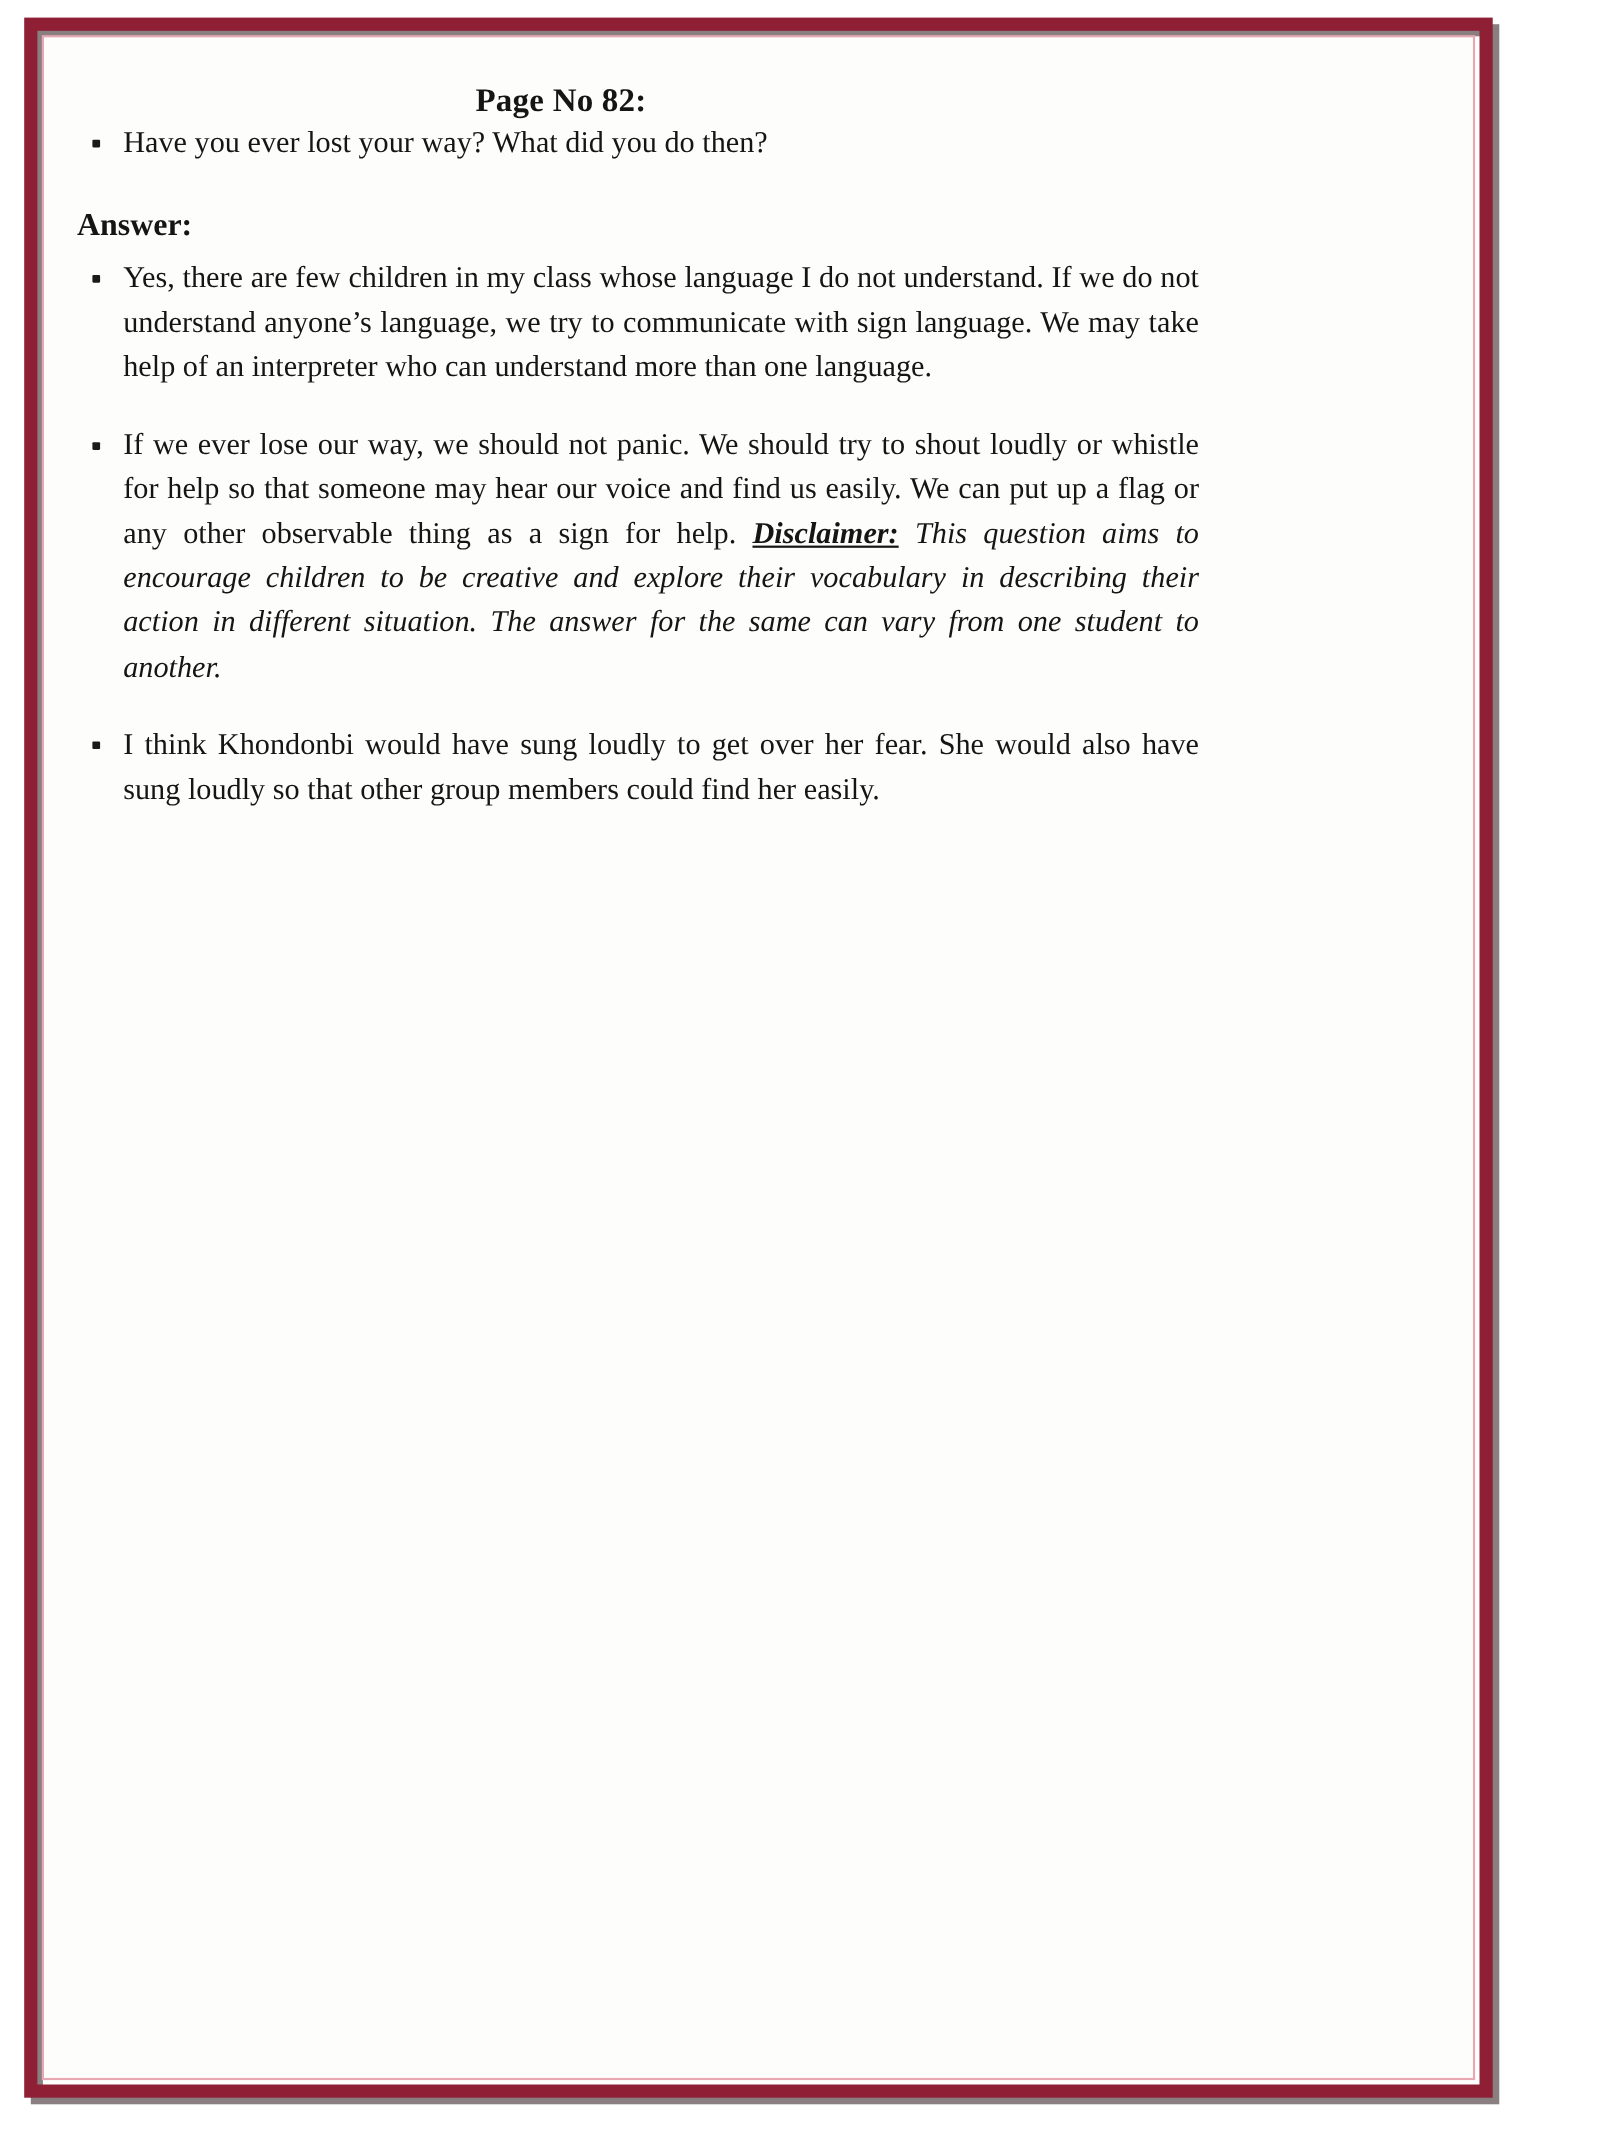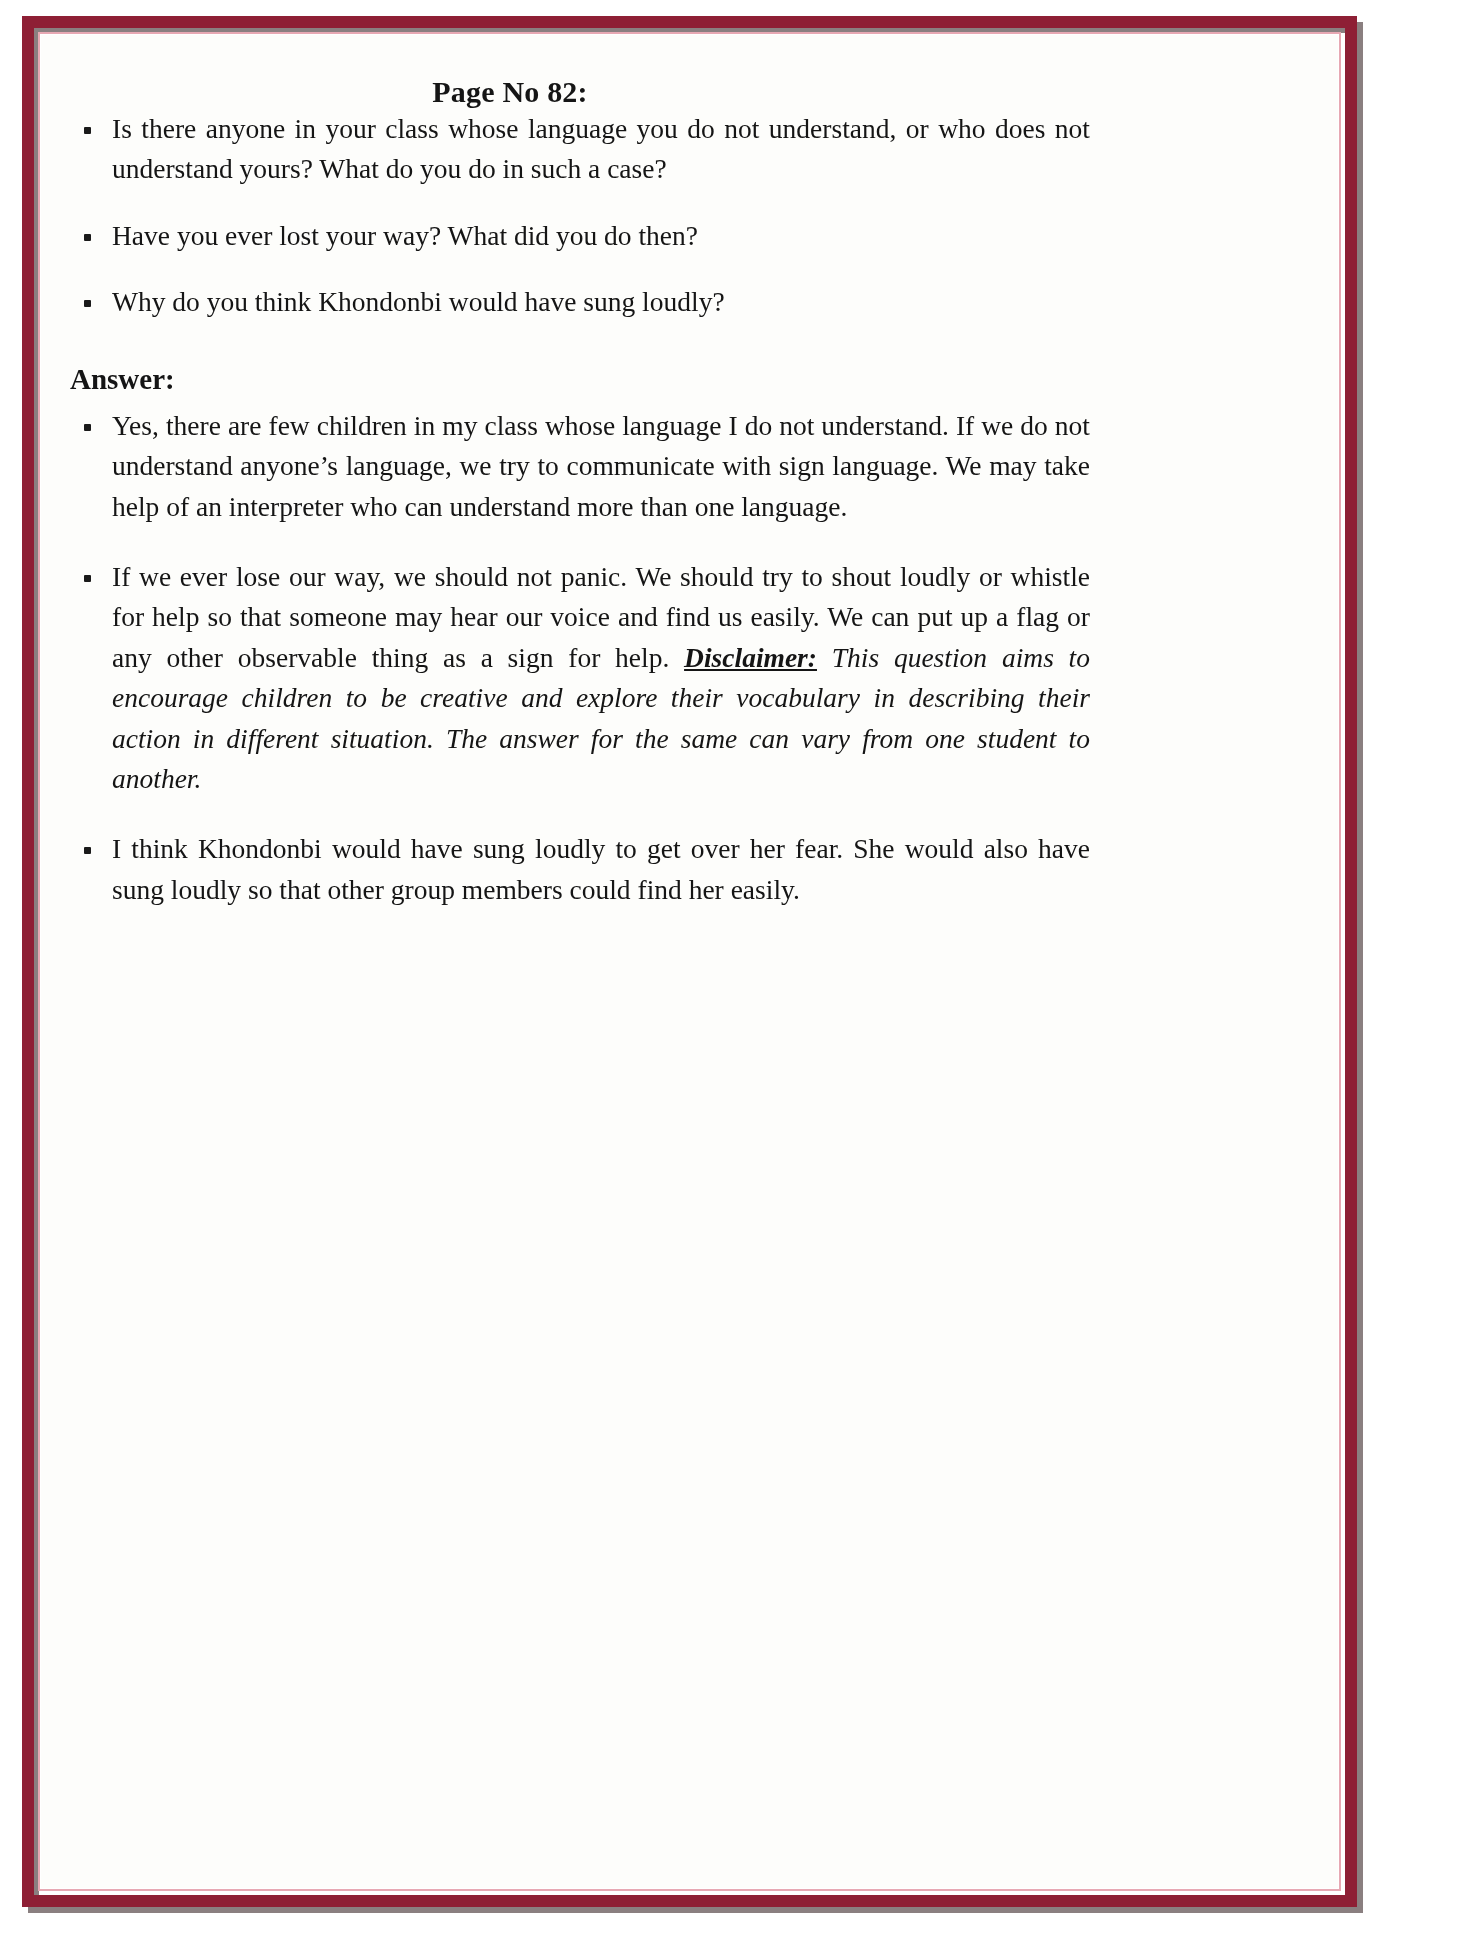--- a/index.html
+++ b/index.html
@@ -127,27 +127,21 @@
   <div class="frame-inner"></div>
   <div class="paper"></div>
 
   <div class="content">
 
     <div class="page-title">Page No 82:</div>
 
 
     <ul class="bullets questions">
       <li>
-        <span>Is there anyone in your class whose language you do not understand, or who does not understand yours? What do you do in such a case?</span>
-      </li>
-      <li>
         <span>Have you ever lost your way? What did you do then?</span>
-      </li>
-      <li>
-        <span>Why do you think Khondonbi would have sung loudly?</span>
       </li>
     </ul>
 
     <div class="section-heading heading-answer">Answer:</div>
 
     <ul class="bullets answers">
 
       <li>
         <span>Yes, there are few children in my class whose language I do not understand. If we do not understand anyone’s language, we try to communicate with sign language. We may take help of an interpreter who can understand more than one language.</span>
       </li>

